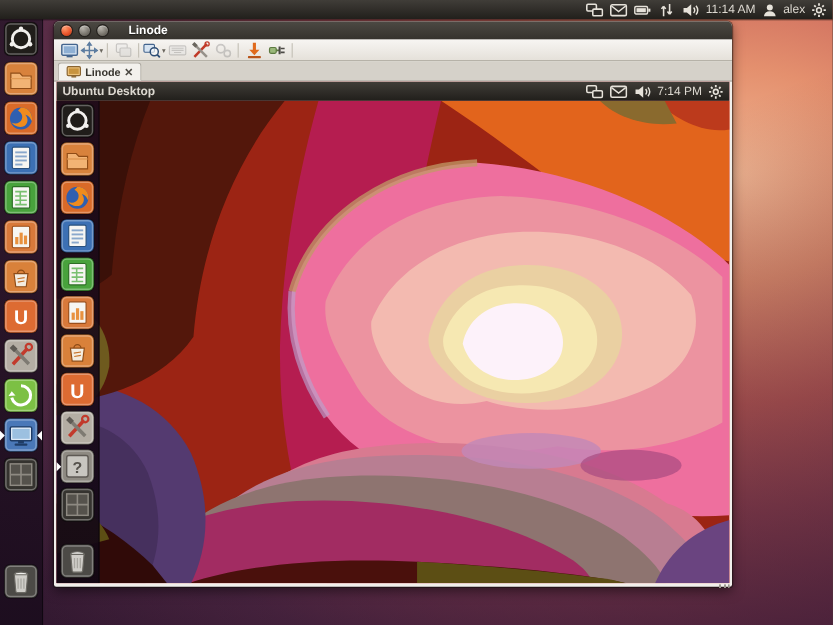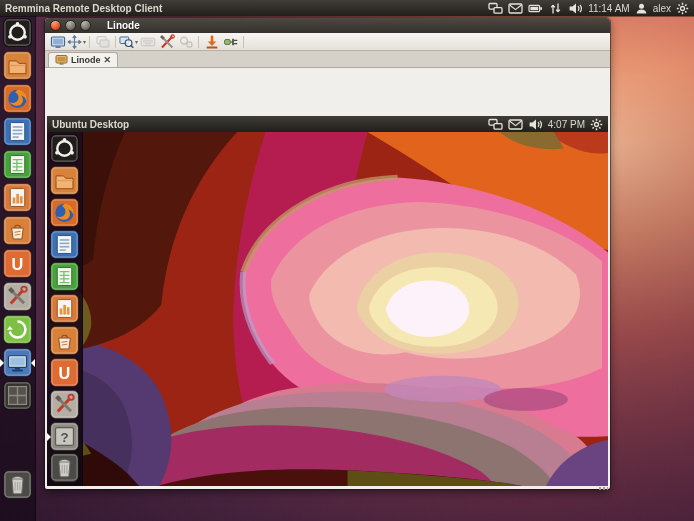--- a/index.html
+++ b/index.html
@@ -57,42 +57,41 @@
 
   .tabbar{height:16px;background:#d5d1c9;border-bottom:1px solid #aeaaa2;
     display:flex;align-items:flex-end;padding-left:3px;}
   .tab{height:15px;box-sizing:border-box;background:#f3f1ed;border:1px solid #aeaaa2;
     border-bottom:0;border-radius:3px 3px 0 0;display:flex;align-items:center;gap:3px;
     padding:0 6px;font-size:9px;color:#38352f;font-weight:bold;}
   .tab-close{font-size:9px;color:#4a4741;font-weight:bold;}
 
   
   .viewport{position:absolute;left:2px;right:2px;top:50px;bottom:3px;
-    background:#fca5a5;overflow:hidden;margin-top:48px;}
+    background:#fca5a5;overflow:hidden;}
   .remote-wallpaper{position:absolute;left:0;right:0;top:16px;bottom:0;}
   .remote-wallpaper svg{width:100%;height:100%;display:block;}
   .inner-panel{position:absolute;top:0;left:0;right:0;height:16px;
     background:linear-gradient(#403d38,#211f1b);display:flex;align-items:center;
     color:#dcd8d0;font-size:10px;z-index:6;}
   .inner-title{margin-left:5px;font-weight:bold;}
   .launcher-inner{left:0;top:16px;bottom:0;z-index:5;
     background:linear-gradient(180deg, rgba(30,12,28,.88), rgba(18,7,20,.93));
     box-shadow:inset -1px 0 rgba(0,0,0,.45);}
   .grip{position:absolute;right:2px;bottom:-1px;width:9px;height:3px;
     background:repeating-linear-gradient(90deg,#9a968e 0 2px,transparent 2px 4px);}
 </style>
 </head>
 <body>
 
 <div class="screen">
 
   <div class="outer-wallpaper"></div>
 
   <div class="top-panel">
-    <span class="app-title">Remmina Remote Desktop Client</span>
     <span class="panel-right">
       <span style="display:inline-flex;gap:5px;align-items:center;">
           <span class="tray-icon">
             <svg viewBox="0 0 15 13" width="15" height="13">
               <rect x="1" y="1.5" width="8" height="5.6" rx="1" fill="none" stroke="#e6e2da" stroke-width="1.3"></rect>
               <rect x="6" y="5.6" width="8" height="5.6" rx="1" fill="#2c2925" stroke="#e6e2da" stroke-width="1.3"></rect>
             </svg>
           </span>
           <span class="tray-icon">
             <svg viewBox="0 0 15 13" width="15" height="13">
@@ -409,21 +408,21 @@
                   <path d="M1.6 3 7.5 7.6 13.4 3" fill="none" stroke="#e6e2da" stroke-width="1.2"></path>
                 </svg>
               </span>
               <span class="tray-icon">
                 <svg viewBox="0 0 15 13" width="15" height="13">
                   <path d="M1.6 4.6h2.8L8 1.6v9.8L4.4 8.4H1.6z" fill="#e6e2da"></path>
                   <path d="M10 4.2a3.6 3.6 0 0 1 0 4.6M12 2.8a6 6 0 0 1 0 7.4" stroke="#e6e2da" stroke-width="1.2" fill="none"></path>
                 </svg>
               </span>
             </span>
-          <span class="ptext">4:07 PM</span>
+          <span class="ptext">7:14 PM</span>
           <span class="tray-icon">
               <svg viewBox="0 0 13 13" width="13" height="13">
                 <circle cx="6.5" cy="6.5" r="2" fill="none" stroke="#e6e2da" stroke-width="1.3"></circle>
                 <g stroke="#e6e2da" stroke-width="1.5">
                   <path d="M6.5 .8v1.9M6.5 10.3v1.9M.8 6.5h1.9M10.3 6.5h1.9M2.5 2.5l1.3 1.3M9.2 9.2l1.3 1.3M10.5 2.5 9.2 3.8M3.8 9.2 2.5 10.5"></path>
                 </g>
               </svg>
             </span>
         </span>
       </div>

